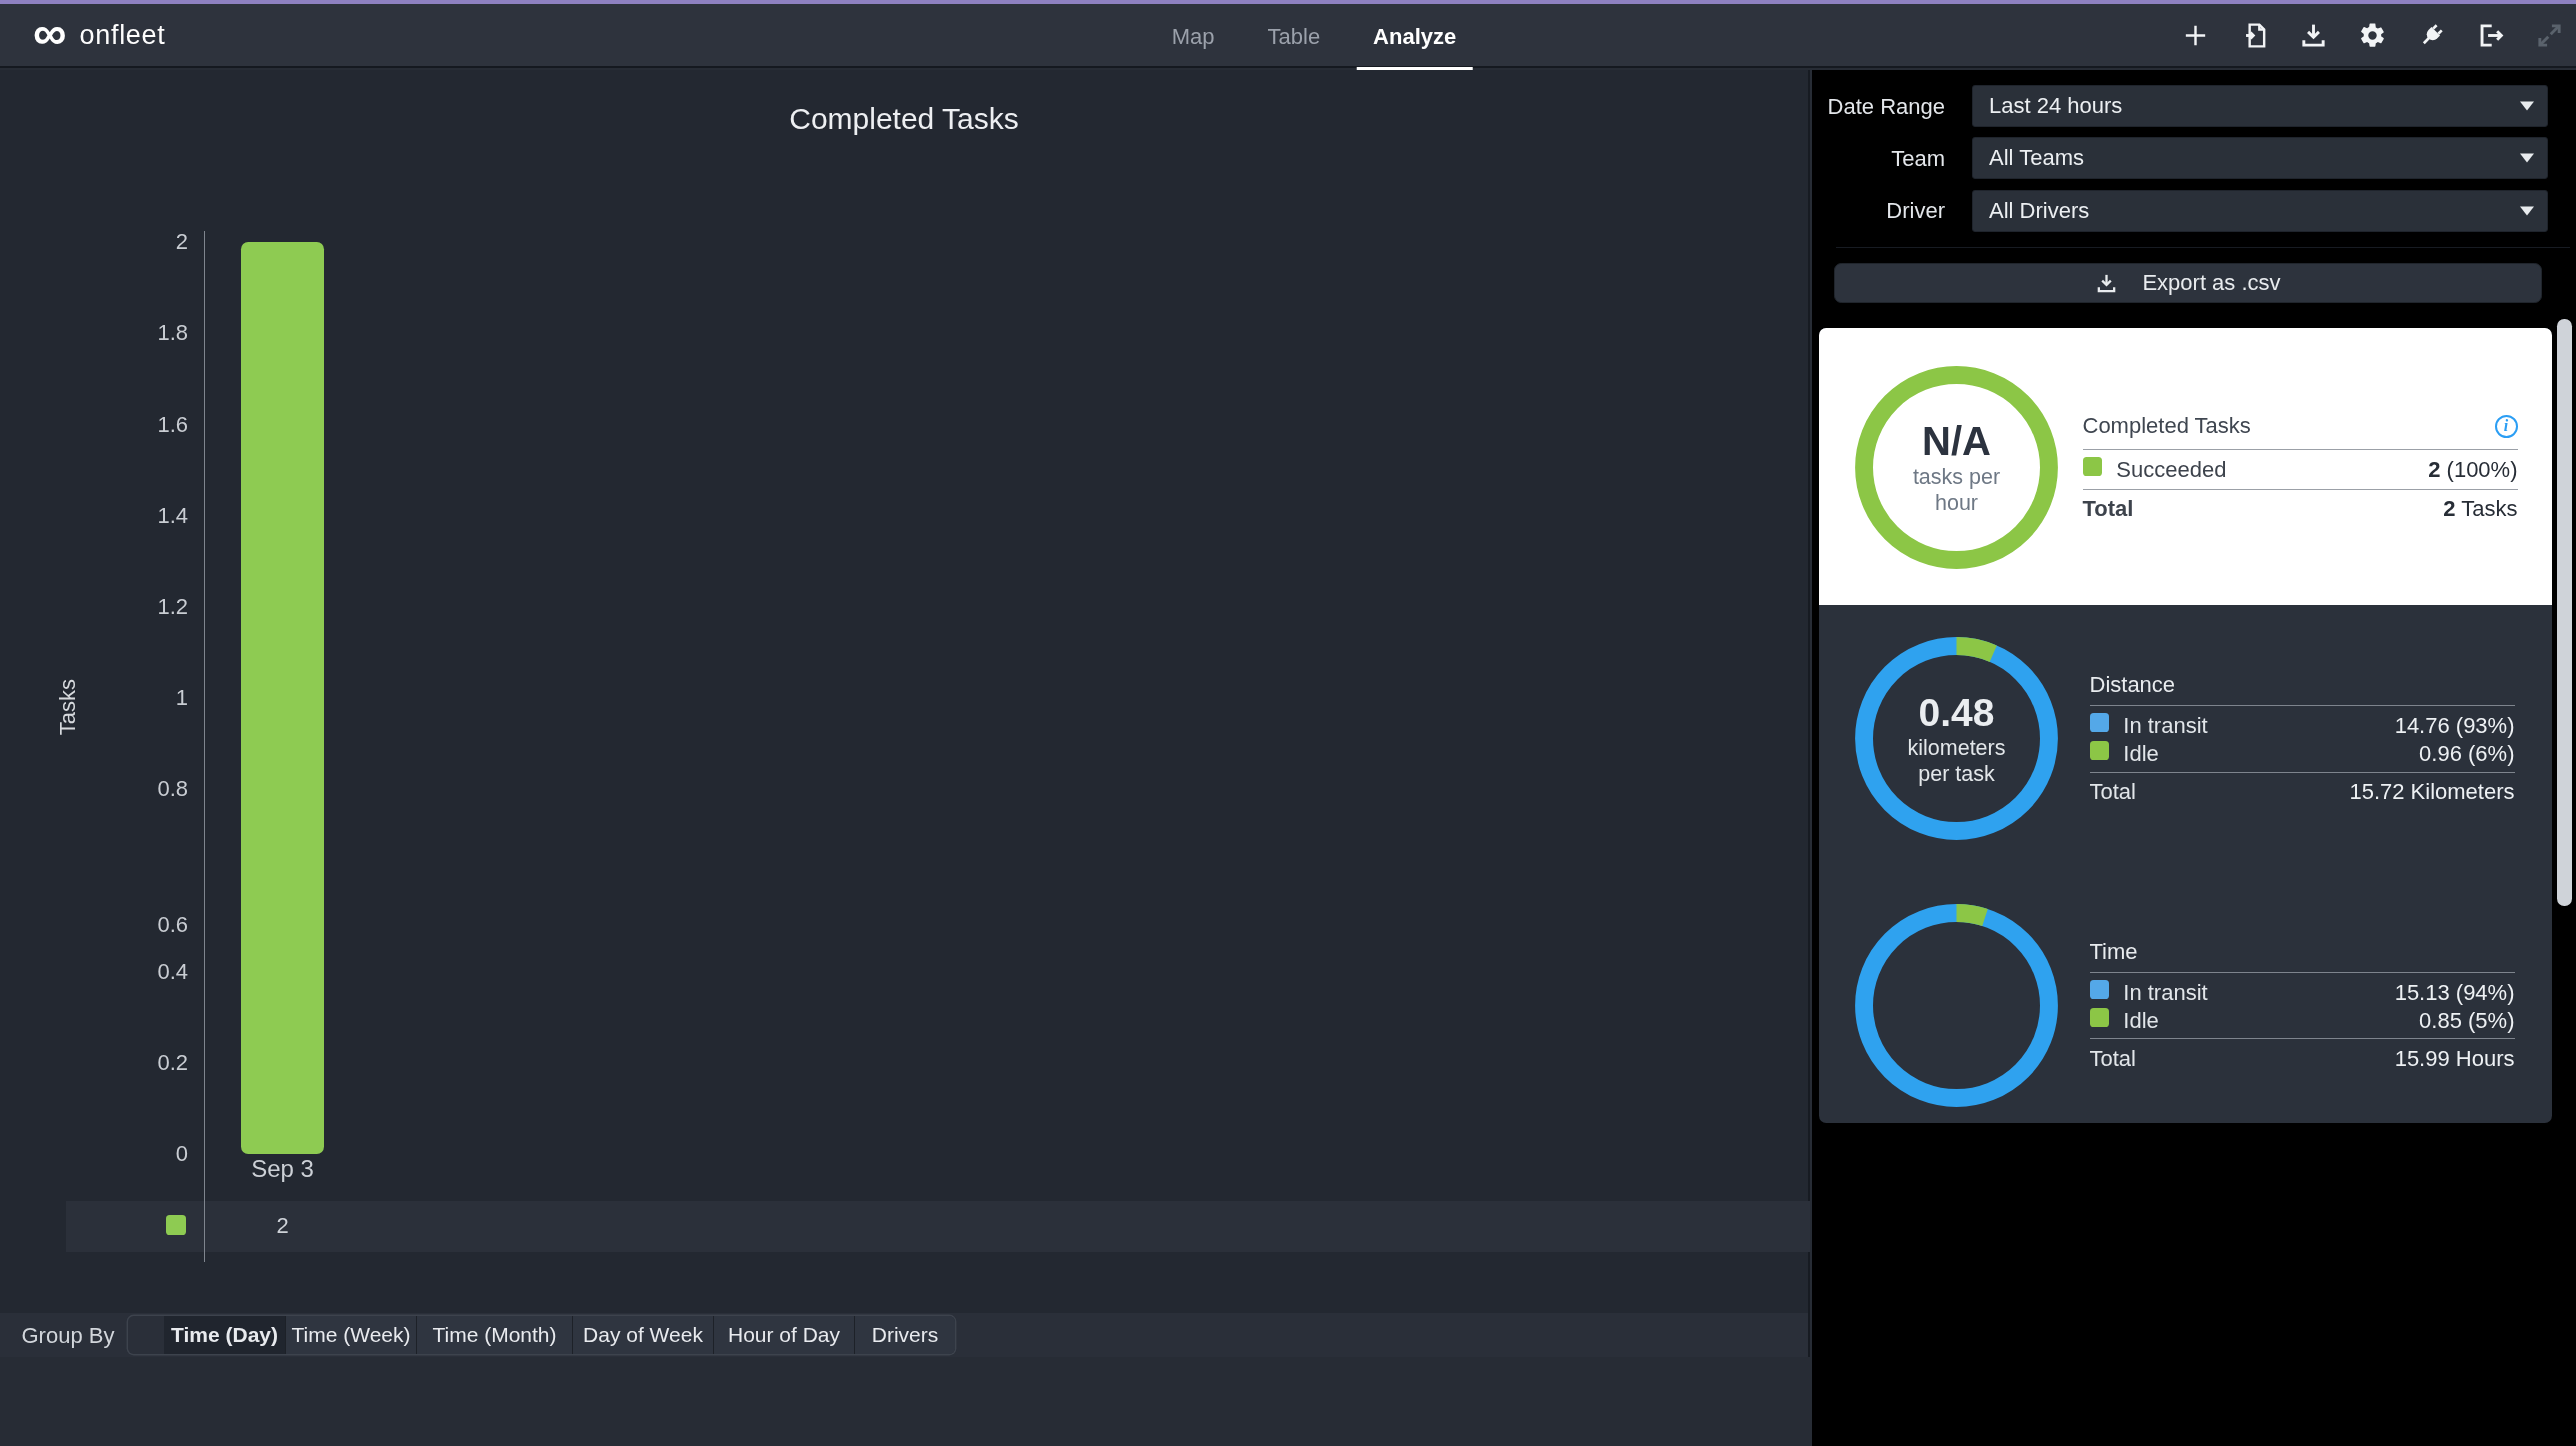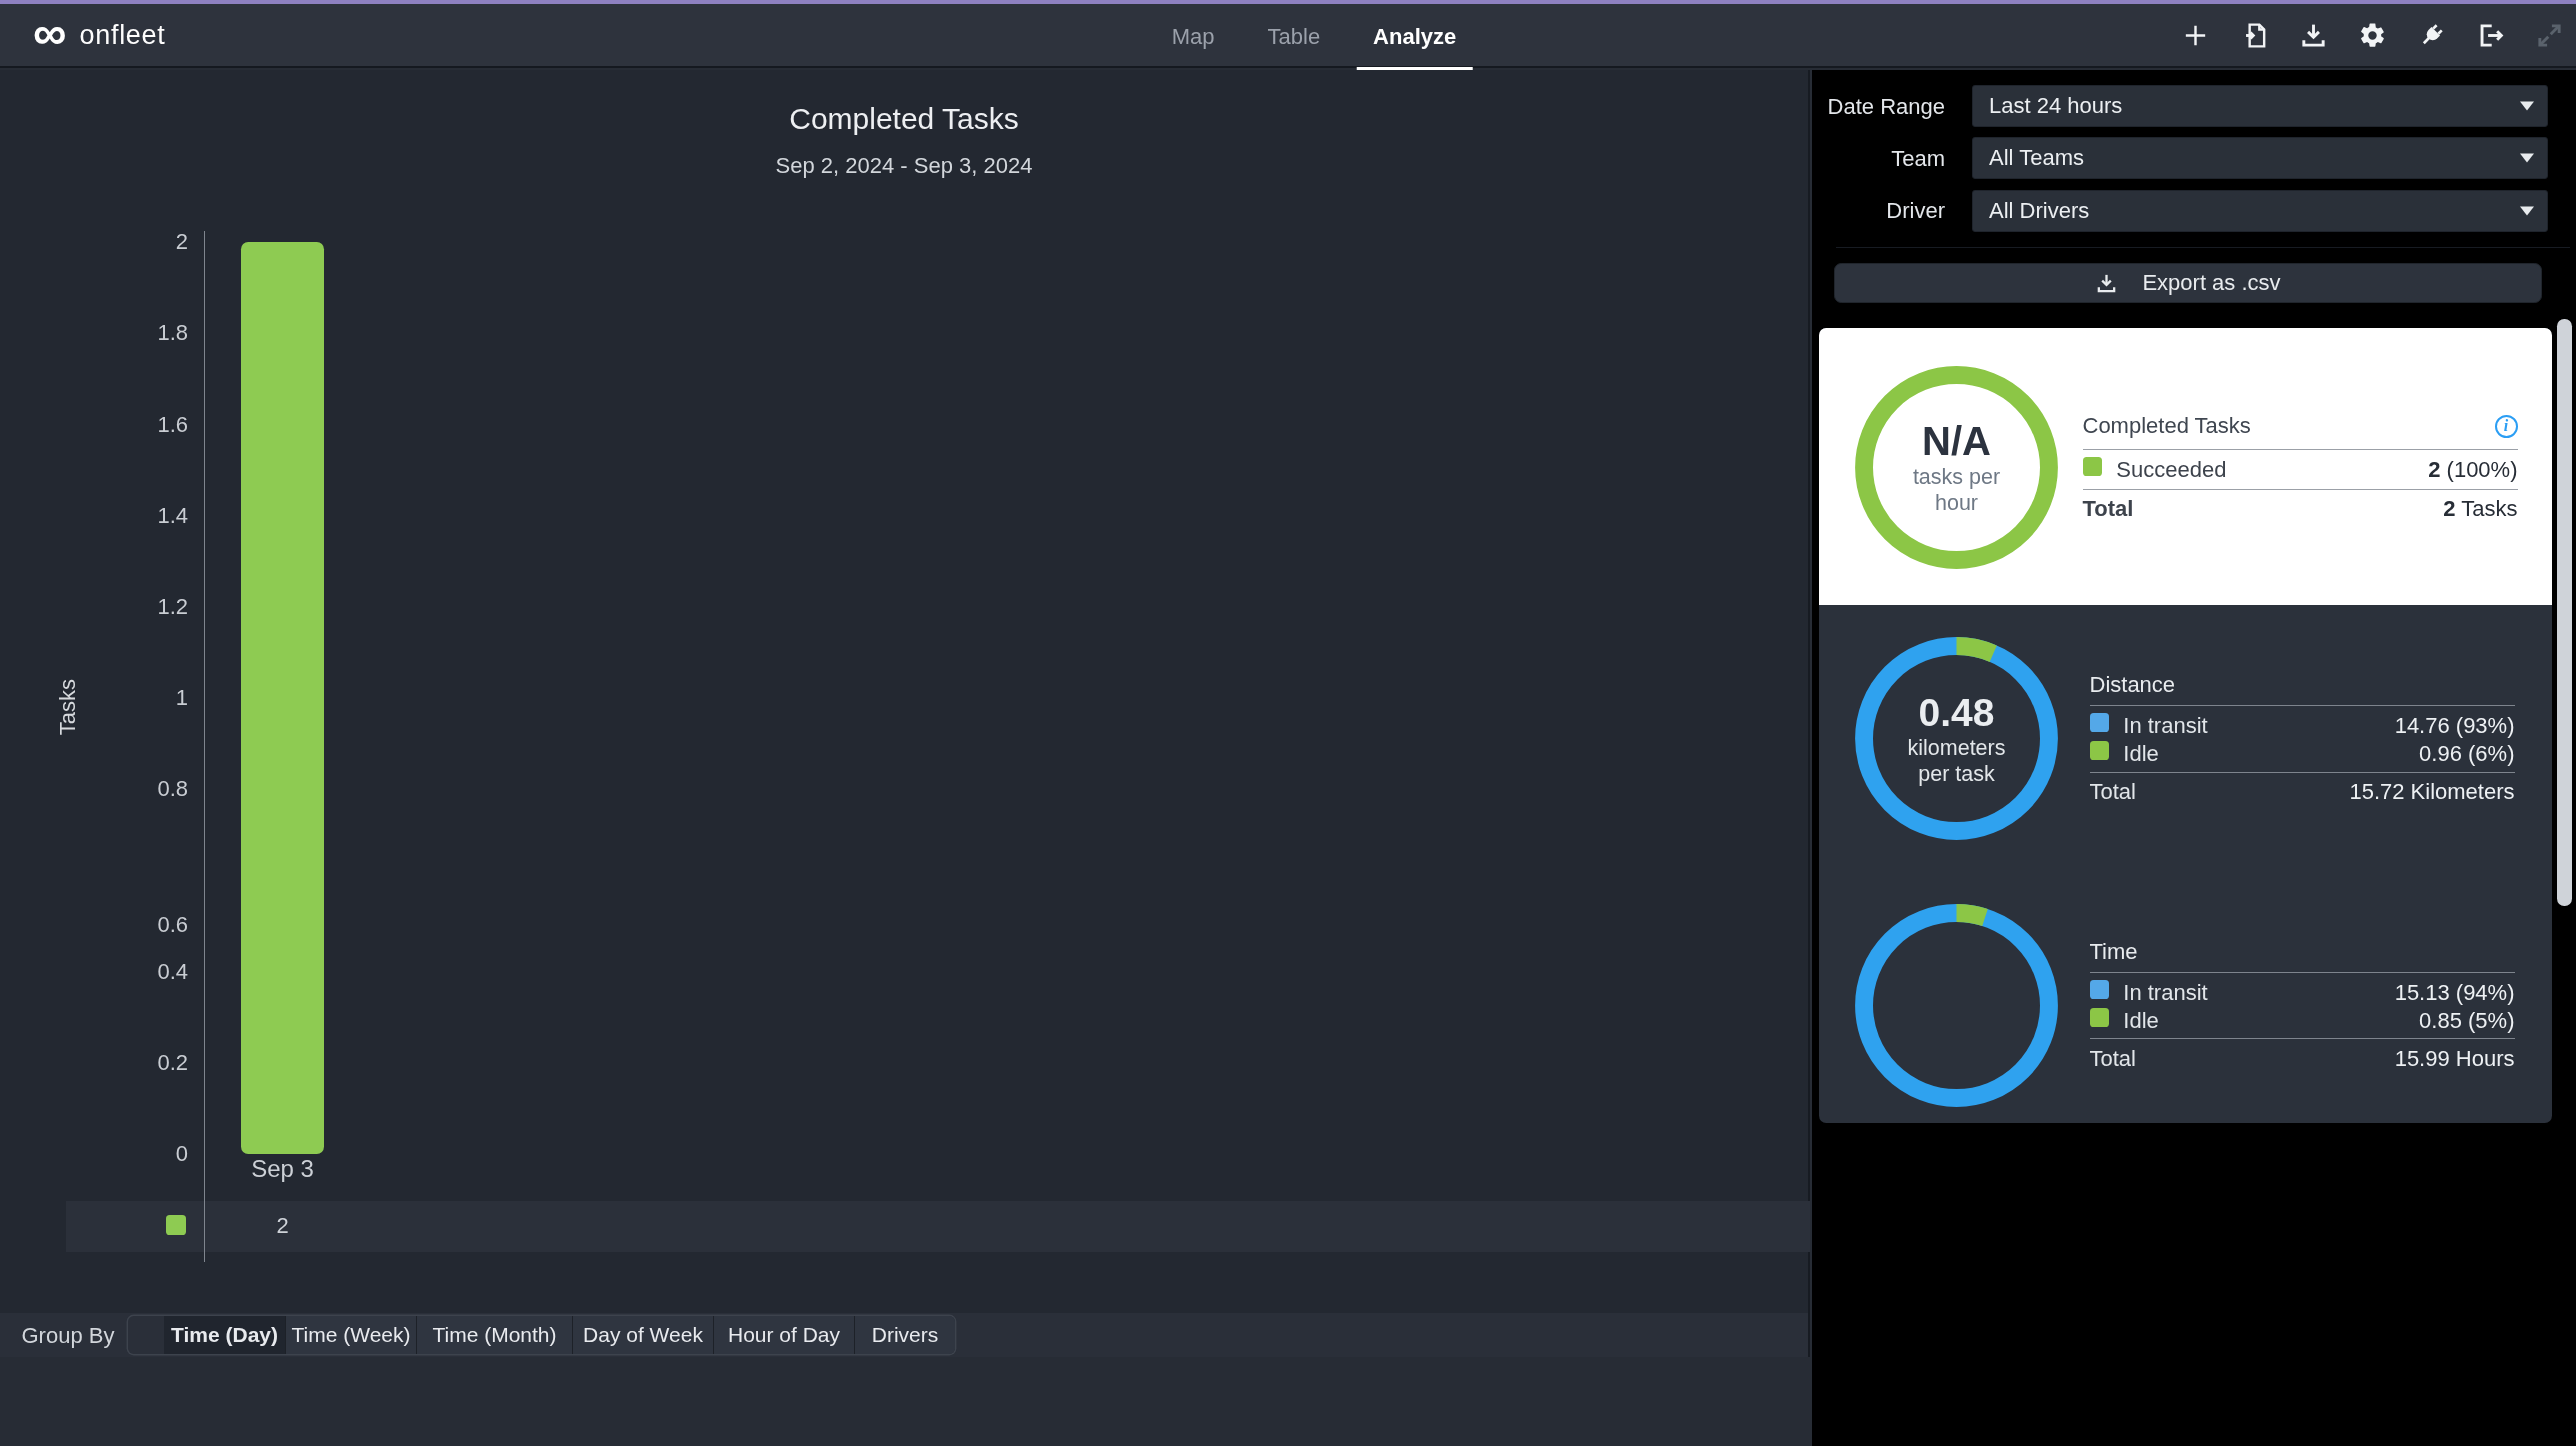--- a/index.html
+++ b/index.html
@@ -152,21 +152,20 @@
             <path d="M20 4l-7 7"></path>
             <path d="M10 20H4v-6"></path>
             <path d="M4 20l7-7"></path>
         </svg>
       </div>
     </div>
   </header>
 
   <section class="chart-panel">
     <div class="chart-title">Completed Tasks</div>
-    <div class="chart-subtitle">Sep 2, 2024 - Sep 3, 2024</div>
 
     <div class="ytick" style="top:159px">2</div>
     <div class="ytick" style="top:250px">1.8</div>
     <div class="ytick" style="top:342px">1.6</div>
     <div class="ytick" style="top:433px">1.4</div>
     <div class="ytick" style="top:524px">1.2</div>
     <div class="ytick" style="top:615px">1</div>
     <div class="ytick" style="top:706px">0.8</div>
     <div class="ytick" style="top:842px">0.6</div>
     <div class="ytick" style="top:889px">0.4</div>

